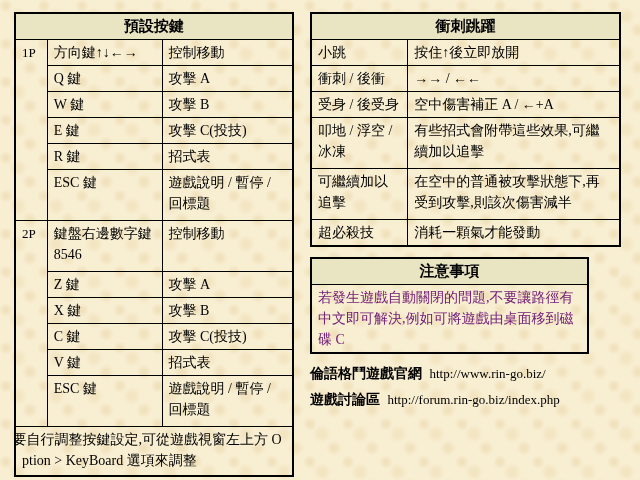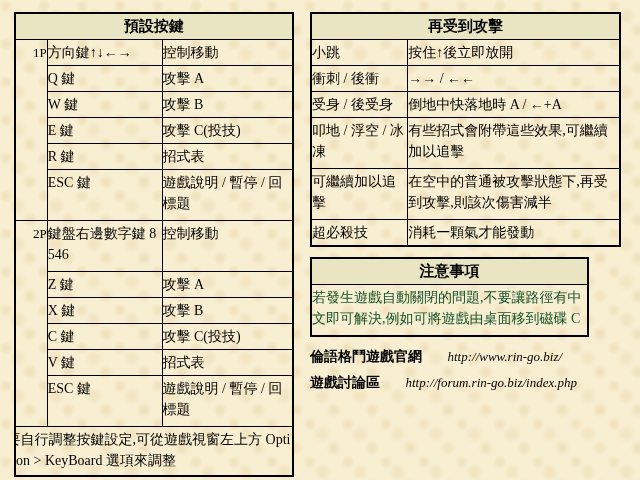--- a/index.html
+++ b/index.html
@@ -12,51 +12,51 @@
       radial-gradient(circle at 6px 6px, #f1e2bd 2px, rgba(241,226,189,0) 7px),
       radial-gradient(circle at 18px 16px, #f3e5c2 3px, rgba(243,229,194,0) 9px),
       radial-gradient(circle at 30px 30px, #f1e2bd 2px, rgba(241,226,189,0) 8px);
     background-size:38px 38px;
     position:relative;
   }
   .page{position:absolute;left:0;top:0;width:640px;height:480px;}
   table.tbl{border-collapse:collapse;table-layout:fixed;}
   table.tbl th, table.tbl td{
     border:1px solid #000;
-    padding:2px 0;
+    padding:2px 6px;
     line-height:21px;
     vertical-align:top;
     overflow:hidden;
     word-break:break-all;
   }
   table.tbl{border:2px solid #000;}
   table.tbl th{
     background:#e9e4c2;
     font-weight:bold;
     text-align:center;
     height:21px;
     font-size:15px;
   }
   td.h1{height:21px;}
   td.h2{height:46px;}
-  td.player{font-size:13px;text-align:right;}
+  td.player{font-size:13px;}
   .left-table{position:absolute;left:14px;top:12px;width:280px;}
   .right-col{position:absolute;left:310px;top:12px;width:311px;}
   .common-table{width:311px;}
   .notes-table{width:279px;margin-top:10px;}
-  .notes-table td{color:#14532d;}
+  .notes-table td{color:#701a75;}
   td.ps-cell{
     height:44px;
     padding-left:52px;text-indent:-46px;
     line-height:22px;
   }
   .links{margin-top:7px;padding-left:0px;}
   .link-line{line-height:26px;white-space:nowrap;}
   .link-label{font-weight:bold;font-size:14px;}
-  .link-url{font-size:13px;margin-left:22px;font-style:italic;}
+  .link-url{font-size:13px;margin-left:4px;}
 </style>
 </head>
 <body>
 
 <div class="page">
 
   <table class="tbl left-table">
     <colgroup>
       <col style="width:32px">
         <col style="width:114px">
@@ -126,35 +126,35 @@
 
   <div class="right-col">
 
     <table class="tbl common-table">
       <colgroup>
         <col style="width:96px">
           <col style="width:211px">
       </colgroup>
       <thead>
         <tr>
-          <th colspan="2">再受到攻擊</th>
+          <th colspan="2">衝刺跳躍</th>
         </tr>
       </thead>
       <tbody>
         <tr>
           <td class="h1">小跳</td>
           <td class="h1">按住↑後立即放開</td>
         </tr>
         <tr>
           <td class="h1">衝刺 / 後衝</td>
           <td class="h1">→→ / ←←</td>
         </tr>
         <tr>
           <td class="h1">受身 / 後受身</td>
-          <td class="h1">倒地中快落地時 A / ←+A</td>
+          <td class="h1">空中傷害補正 A / ←+A</td>
         </tr>
         <tr>
           <td class="h2">叩地 / 浮空 / 冰凍</td>
           <td class="h2">有些招式會附帶這些效果,可繼續加以追擊</td>
         </tr>
         <tr>
           <td class="h2">可繼續加以追擊</td>
           <td class="h2">在空中的普通被攻擊狀態下,再受到攻擊,則該次傷害減半</td>
         </tr>
         <tr>

